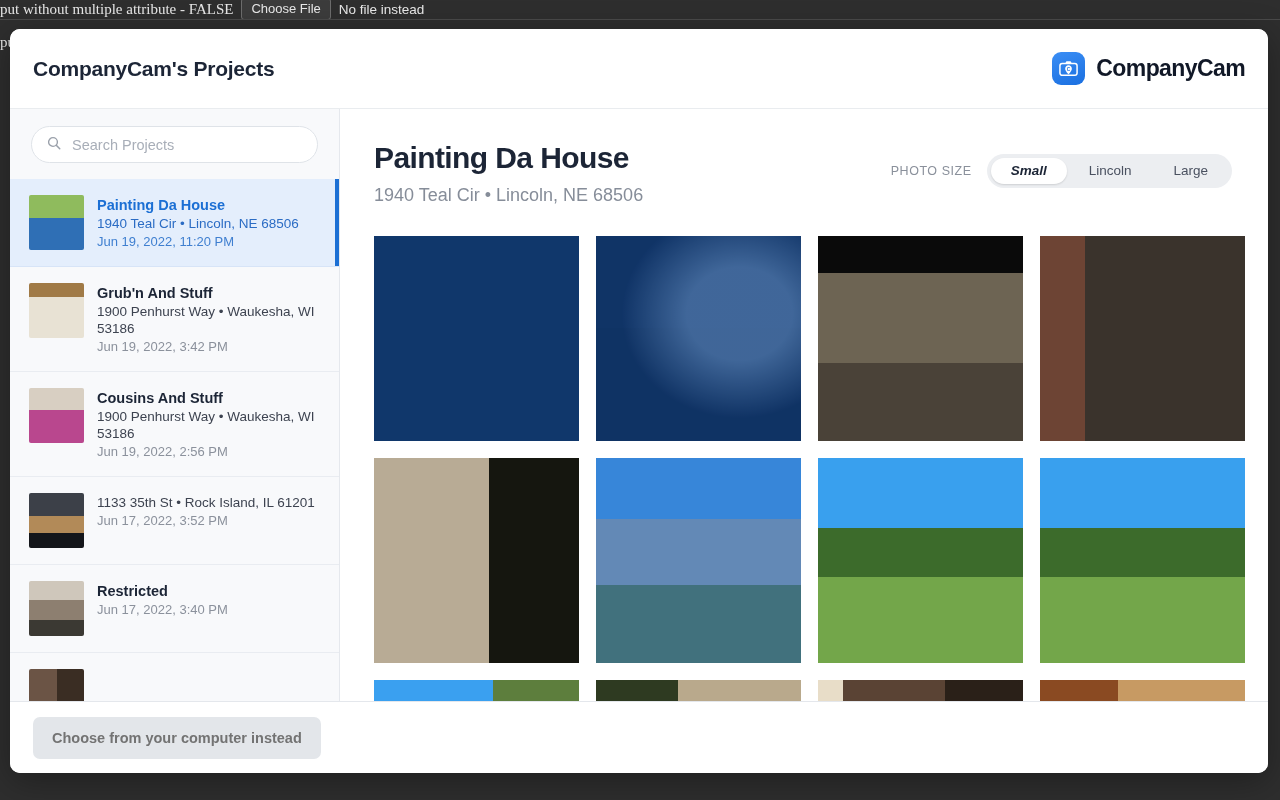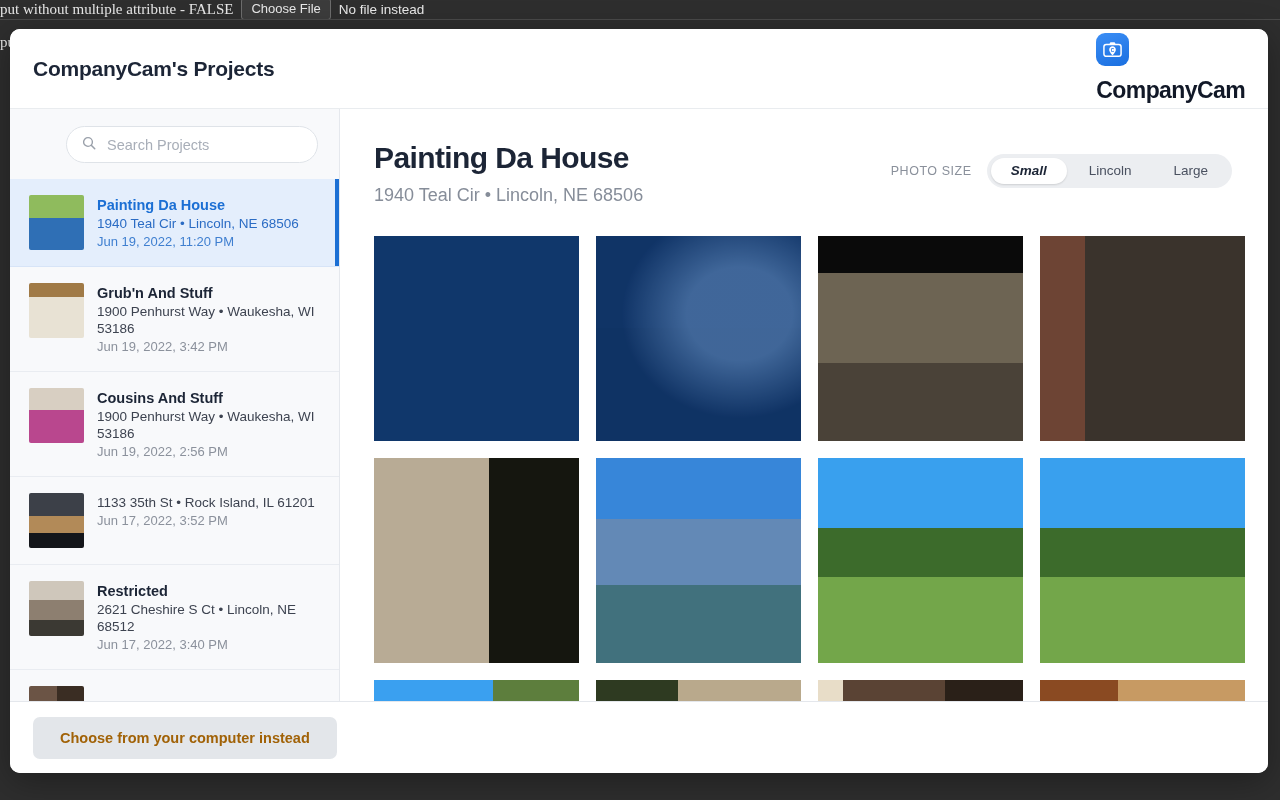--- a/index.html
+++ b/index.html
@@ -75,22 +75,22 @@
     border-bottom: 1px solid #e9ecef;
   }
   #modal-title {
     font-size: 21px;
     font-weight: bold;
     color: #1c2536;
     letter-spacing: -0.25px;
   }
   #brand {
     display: flex;
+    align-items: center;
     gap: 11px;
-    flex-direction: column;
   }
   #brand-mark {
     width: 33px; height: 33px;
     border-radius: 9px;
     background: linear-gradient(160deg,#3b8ef5 0%,#1a6fe0 100%);
     display: flex; align-items: center; justify-content: center;
   }
   #brand-name {
     font-size: 23px;
     font-weight: bold;
@@ -108,21 +108,21 @@
   
   #sidebar {
     width: 330px;
     flex: 0 0 330px;
     background: #f8f9fb;
     border-right: 1px solid #e5e8ed;
     display: flex;
     flex-direction: column;
     min-height: 0;
   }
-  #search-wrap { padding: 17px 21px 16px 21px; margin-left: 35px; }
+  #search-wrap { padding: 17px 21px 16px 21px; }
   #search-box {
     height: 37px;
     background: #fff;
     border: 1px solid #dfe3e8;
     border-radius: 19px;
     display: flex;
     align-items: center;
     padding: 0 14px;
     gap: 10px;
   }
@@ -300,22 +300,22 @@
     font-family: "Liberation Sans", sans-serif;
     font-size: 14.5px;
     font-weight: bold;
     border: 0;
     border-radius: 7px;
     cursor: pointer;
     line-height: 18px;
   }
   #btn-choose-computer {
     background: #e3e6ea;
-    color: #a16207;
-    padding: 12px 27px;
+    color: #737373;
+    padding: 12px 19px;
   }
   #footer-right { display: flex; gap: 13px; align-items: center; }
   #btn-cancel {
     background: #e9ebee;
     color: #2d3442;
     padding: 12px 24px;
   }
   #btn-upload {
     background: #1b72e8;
     color: #fff;
@@ -449,21 +449,20 @@
             <div class="proj-thumb thumb-desk"></div>
             <div class="proj-info">
               <div class="proj-addr">1133 35th St • Rock Island, IL 61201</div>
               <div class="proj-date">Jun 17, 2022, 3:52 PM</div>
             </div>
           </div>
           <div class="project-item">
             <div class="proj-thumb thumb-restricted"></div>
             <div class="proj-info">
               <div class="proj-name">Restricted</div>
-              <div class="proj-addr">2621 Cheshire S Ct • Lincoln, NE 68512</div>
               <div class="proj-date">Jun 17, 2022, 3:40 PM</div>
             </div>
           </div>
           <div class="project-item">
             <div class="proj-thumb thumb-partial"></div>
             <div class="proj-info"></div>
           </div>
         </div>
     </div>
 

